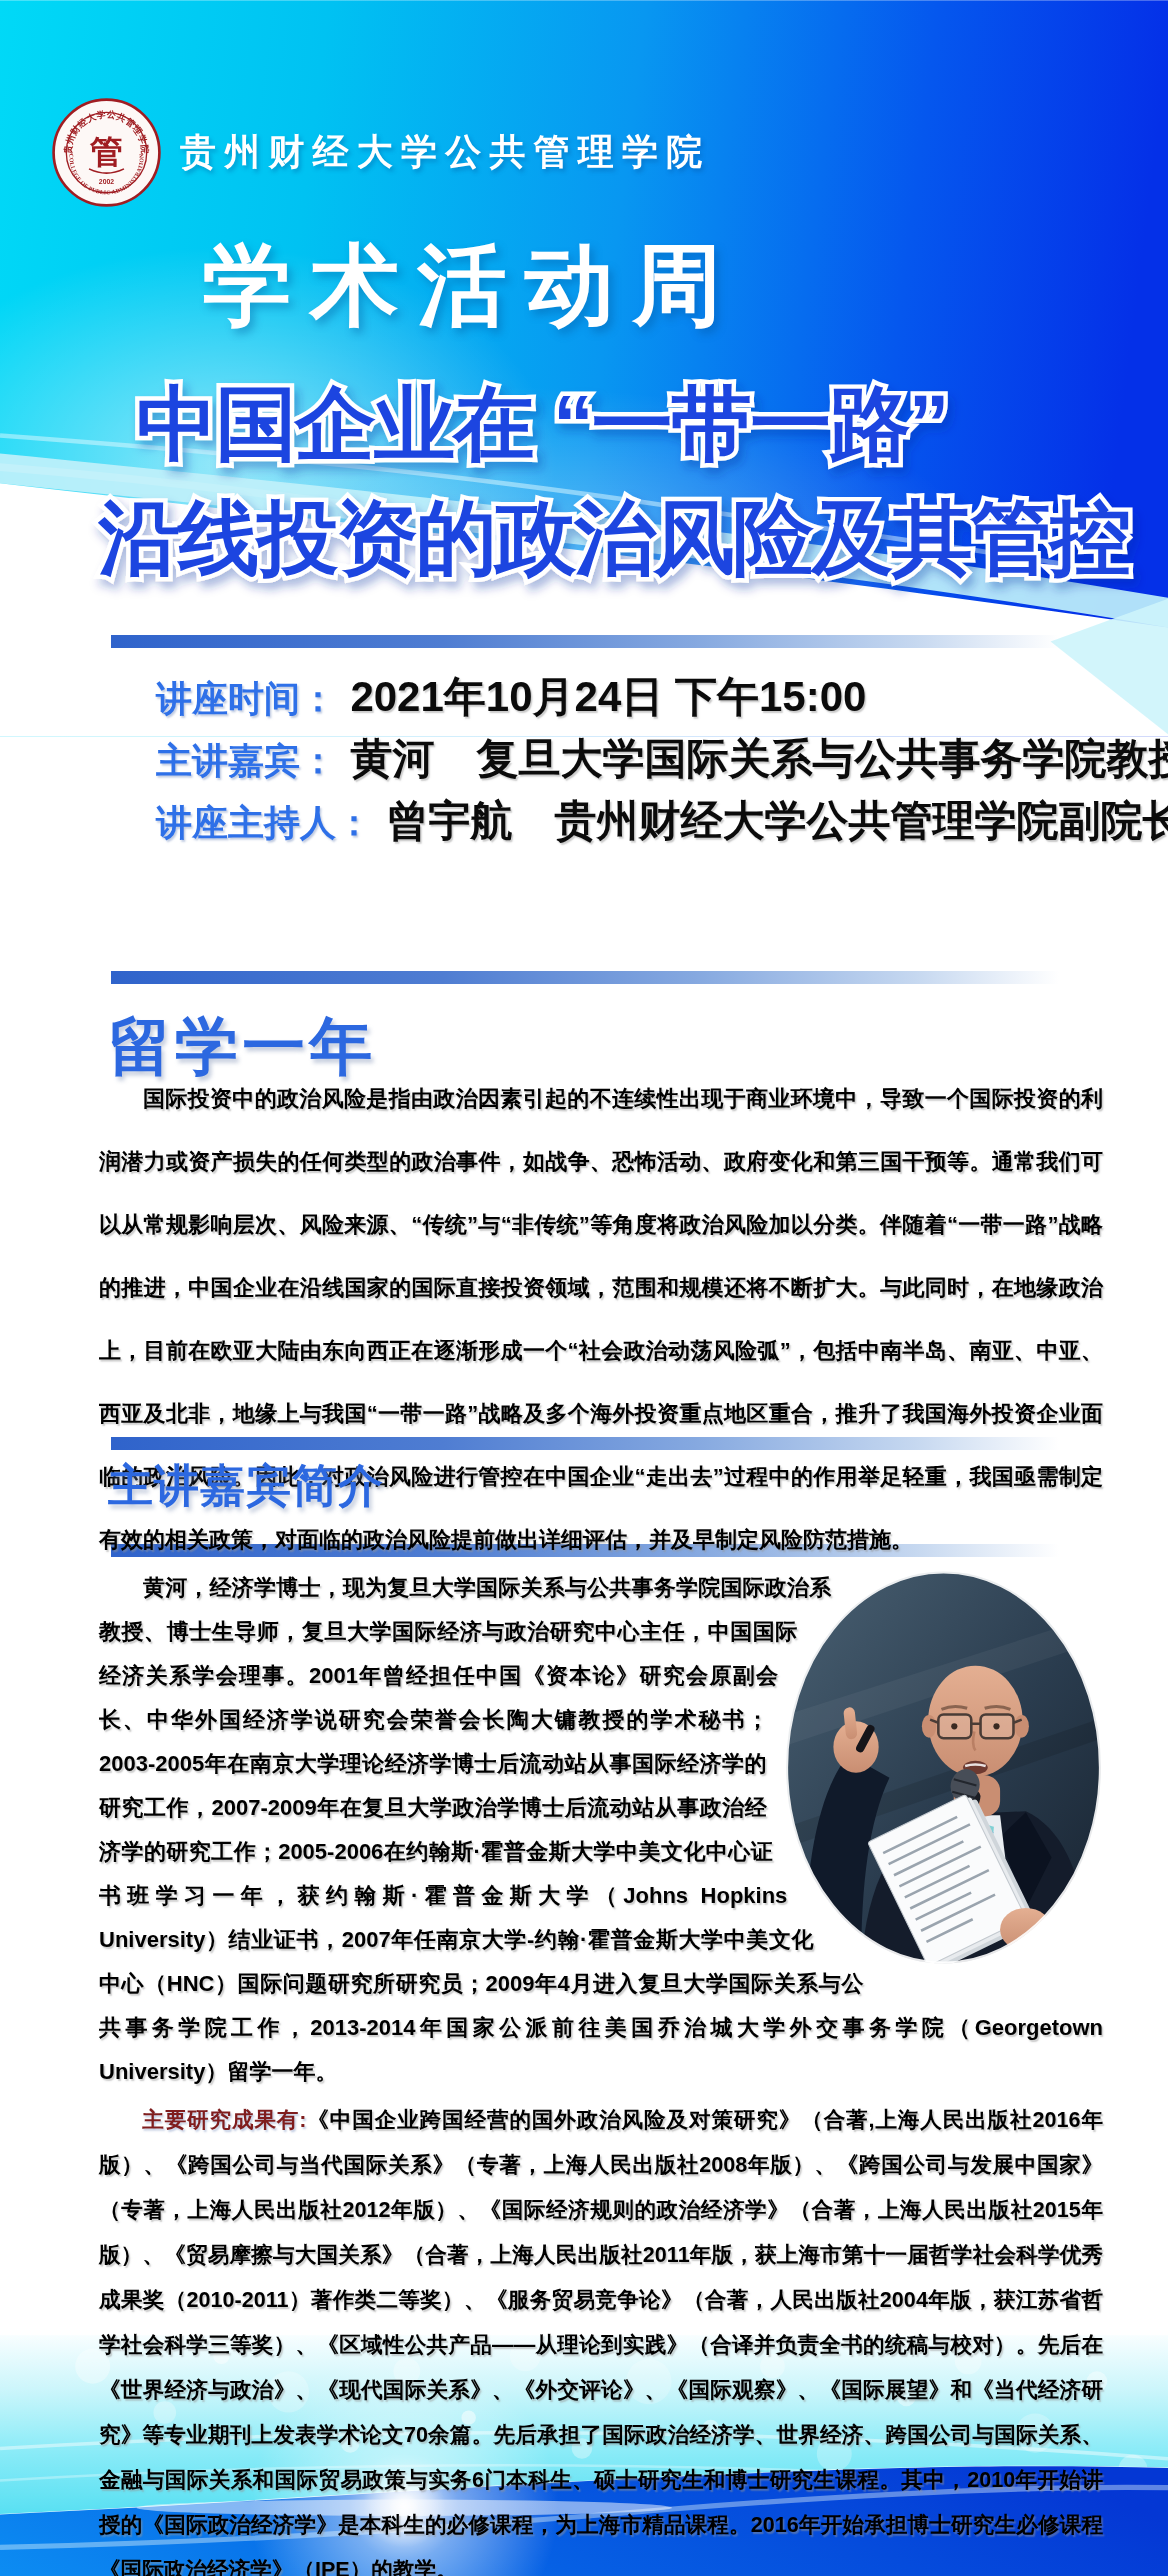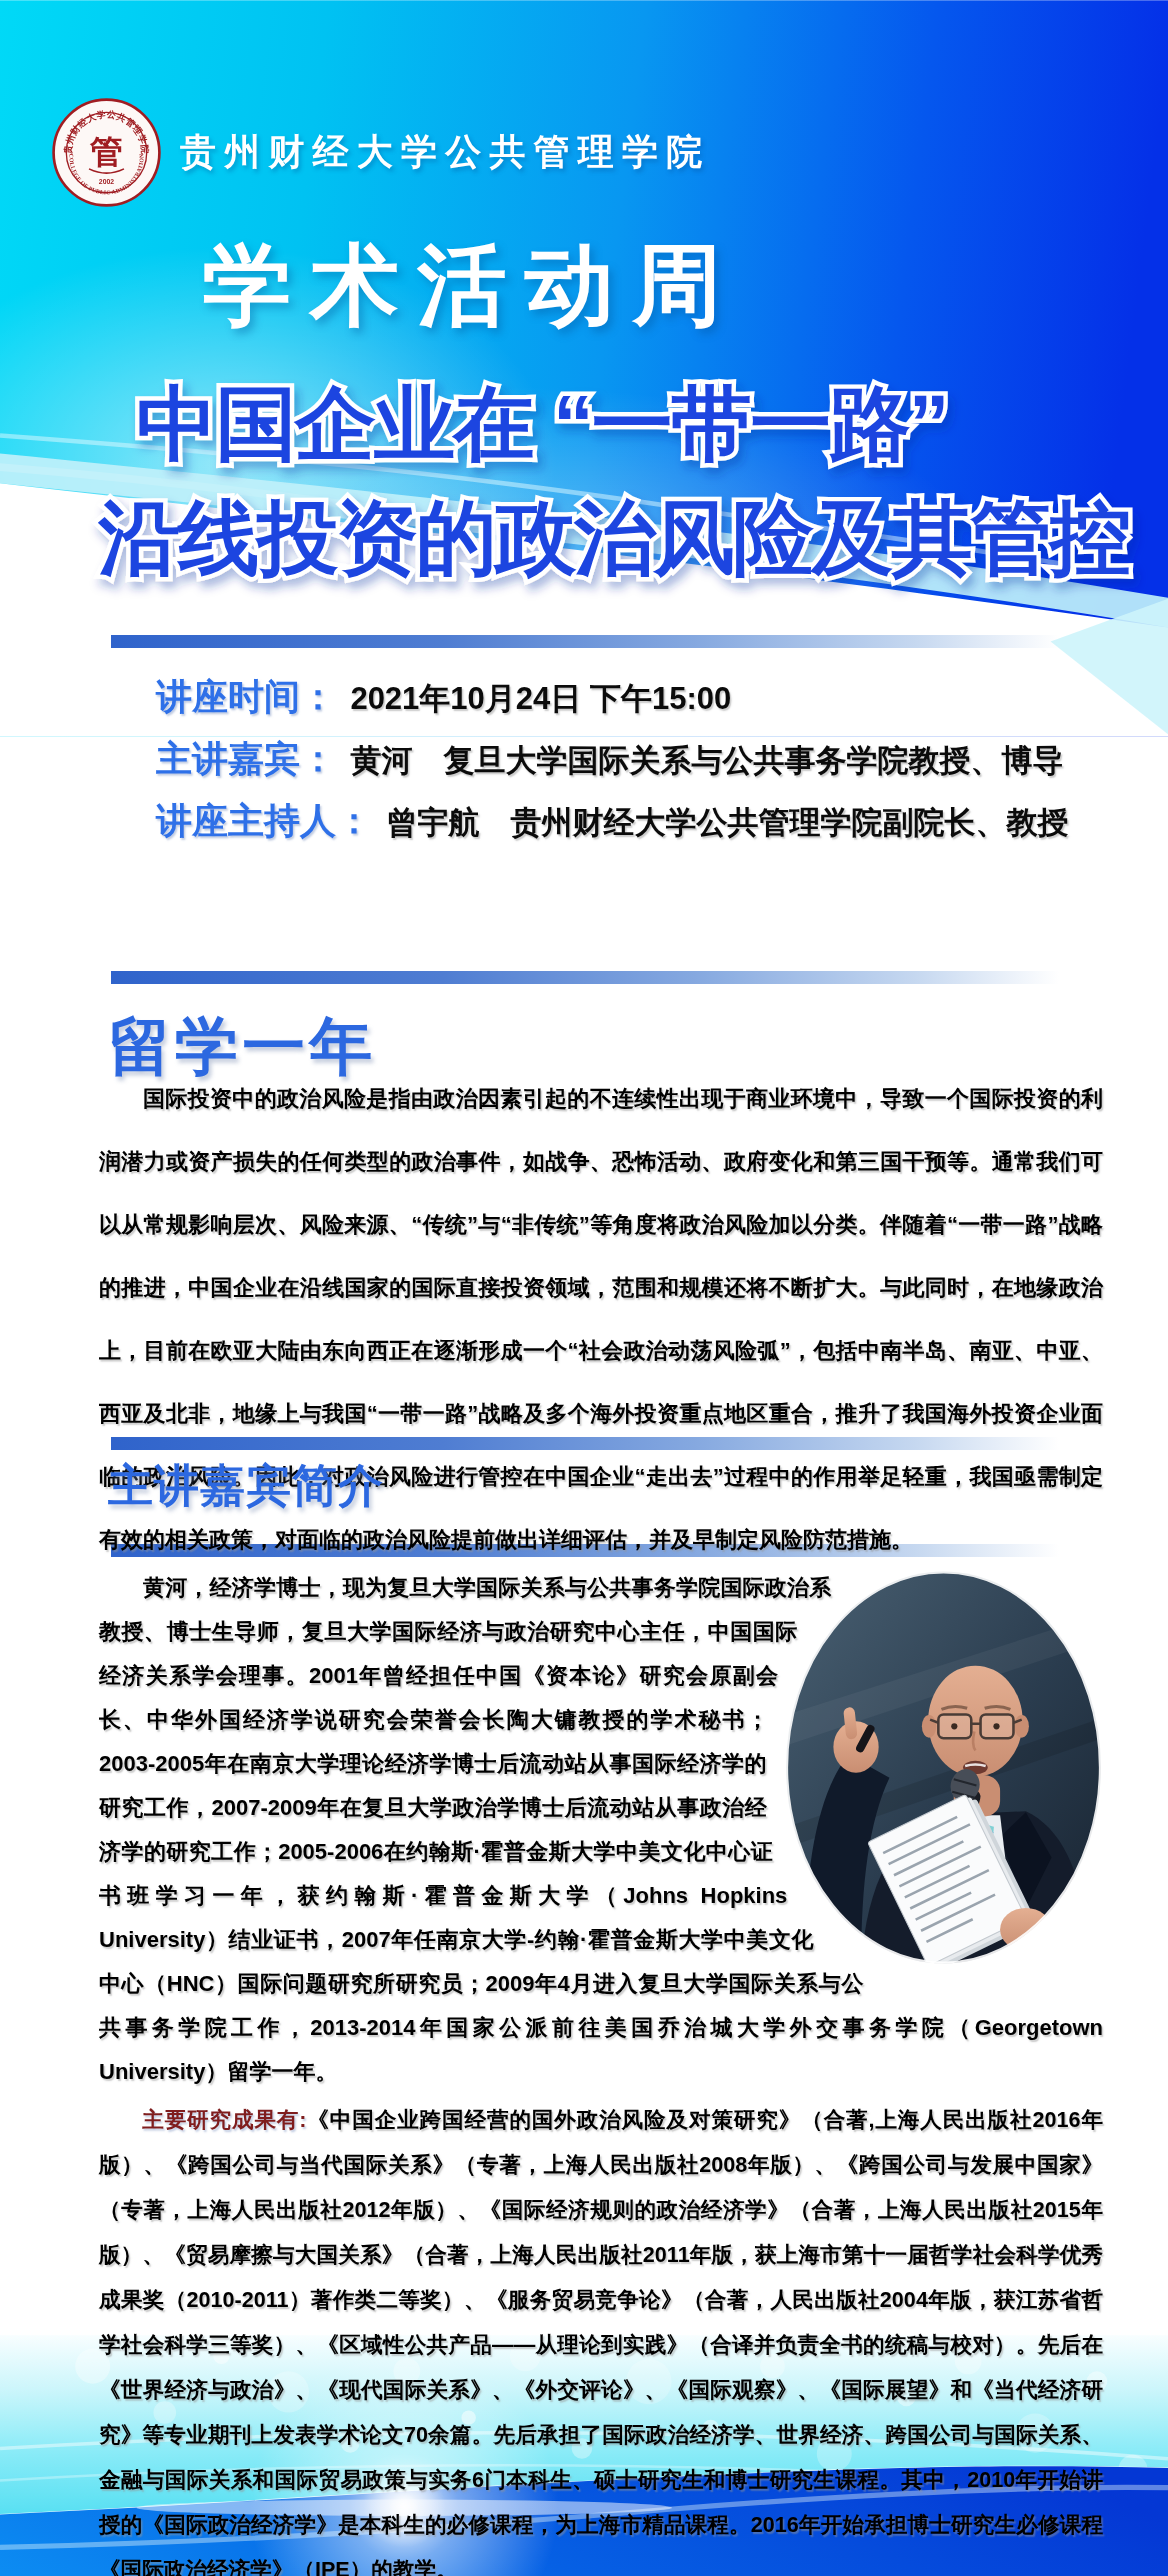--- a/index.html
+++ b/index.html
@@ -35,21 +35,21 @@
   }
   .bar1{top:635px;} .bar2{top:971px;} .bar3{top:1437px;} .bar4{top:1544px;}
   .details{position:absolute;left:108px;top:666px;z-index:2;}
   .drow{height:62px;line-height:62px;white-space:nowrap;}
   .dlabel{
     color:#2e70e8;font-size:36px;margin-right:14.4px;
     text-shadow:1.5px 2.1px 2.1px rgba(140,160,200,.55);
     margin-left:48px;
   }
   .dvalue{
-    color:#0b0b0b;font-size:31px;
+    color:#0b0b0b;font-size:42px;
     text-shadow:1.5px 2.1px 1.5px rgba(150,150,150,.5);
   }
   .indent2{padding-left:277px;}
   .sec-head{
     position:absolute;left:108px;z-index:2;margin:0;
     color:#2c68e0;font-weight:900;white-space:nowrap;
     text-shadow:2.6px 3.6px 4.1px rgba(110,130,170,.4);
   }
   .sec-head-1{top:1004px;font-size:63px;letter-spacing:4.1px;}
   .sec-head-2{top:1456px;font-size:45px;letter-spacing:1px;font-family:Liberation Serif, serif;}

